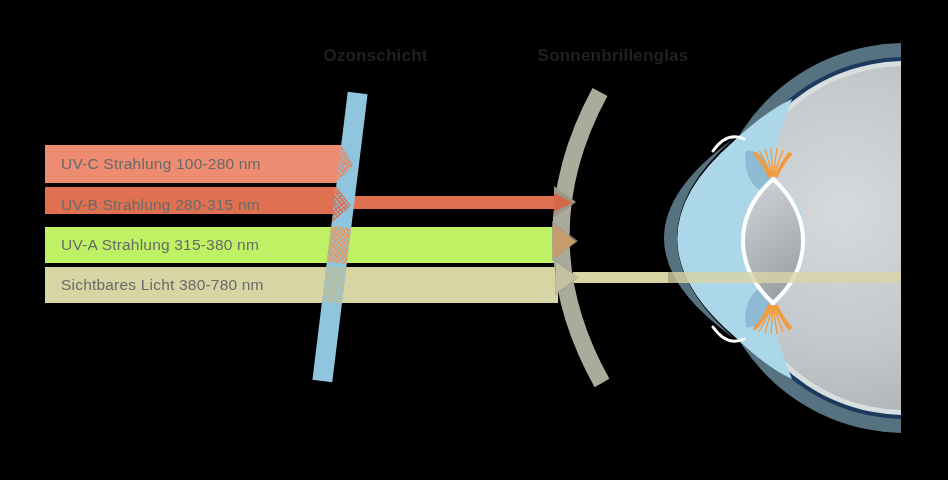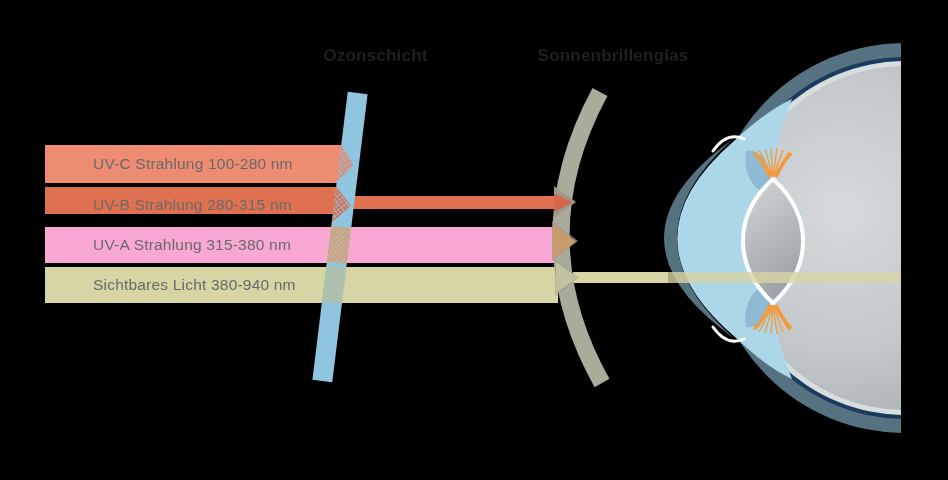--- a/index.html
+++ b/index.html
@@ -12,27 +12,27 @@
     position:absolute;top:46px;height:20px;line-height:20px;
     font-size:17px;font-weight:700;color:#1e2124;text-align:center;
     letter-spacing:.2px;z-index:6;
   }
   #title-ozone{left:298px;width:155px;}
   #title-sunglasses{left:528px;width:170px;}
   
   .beam{position:absolute;left:45px;z-index:1;}
   .beam .lbl{
     display:block;padding-left:16px;font-size:15.5px;color:#696969;
-    letter-spacing:.2px;white-space:nowrap;margin-left:32px;
+    letter-spacing:.2px;white-space:nowrap;
   }
   #beam-uvc{top:145px;width:297px;height:38px;background:#EE8C72;}
   #beam-uvc .lbl{line-height:38px;}
   #beam-uvb{top:187px;width:293px;height:27px;background:#E07150;}
   #beam-uvb .lbl{line-height:36px;}
-  #beam-uva{top:227px;width:511px;height:36px;background:#f9a8d4;}
+  #beam-uva{top:227px;width:511px;height:36px;background:#bef264;}
   #beam-uva .lbl{line-height:36px;}
   #beam-vis{top:267px;width:513px;height:36px;background:#D8D5A5;}
   #beam-vis .lbl{line-height:36px;}
   
   #strip-uvb{
     position:absolute;left:352px;top:196px;width:205px;height:13px;
     background:#E07150;z-index:2;
   }
   #strip-vis-a{
     position:absolute;left:573px;top:272px;width:95px;height:11px;
@@ -92,21 +92,21 @@
   <div id="beam-uvc" class="beam">
     <span class="lbl">UV-C Strahlung 100-280 nm</span>
   </div>
   <div id="beam-uvb" class="beam">
     <span class="lbl">UV-B Strahlung 280-315 nm</span>
   </div>
   <div id="beam-uva" class="beam">
     <span class="lbl">UV-A Strahlung 315-380 nm</span>
   </div>
   <div id="beam-vis" class="beam">
-    <span class="lbl">Sichtbares Licht 380-940 nm</span>
+    <span class="lbl">Sichtbares Licht 380-780 nm</span>
   </div>
 
   <div id="strip-uvb"></div>
   <div id="strip-vis-a"></div>
 
   <div id="ozone-band">
     <div class="oz-seg hatch-uvc"></div>
     <div class="oz-seg hatch-uvb"></div>
     <div class="oz-seg hatch-uva"></div>
     <div class="oz-seg hatch-vis"></div>

